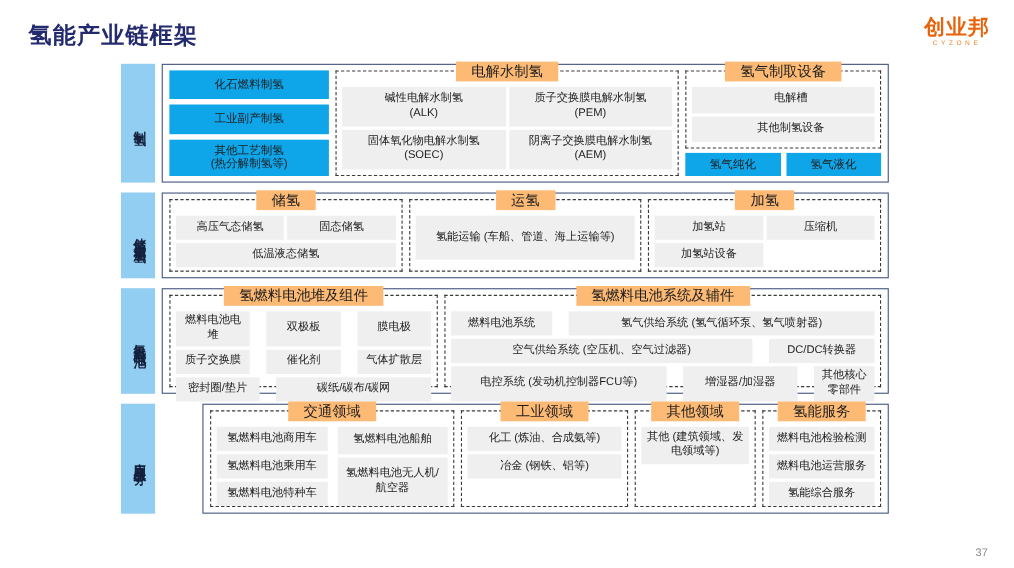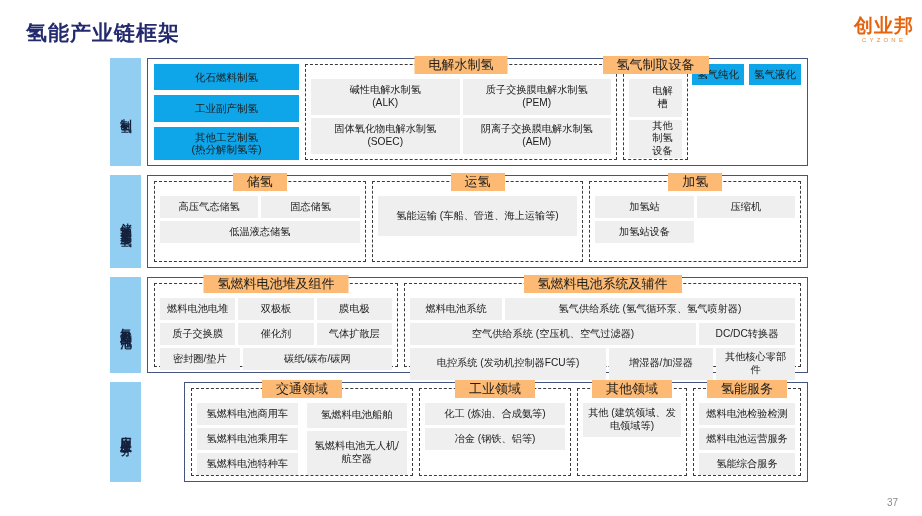--- a/index.html
+++ b/index.html
@@ -8,21 +8,21 @@
     font-family:"Liberation Sans","DejaVu Sans",sans-serif;
     position:relative;overflow:hidden;
   }
   
   .page-title{
     position:absolute;left:26px;top:22px;
     font-size:21px;font-weight:bold;color:#232a6d;
     letter-spacing:1px;line-height:1;
   }
   .logo{
-    position:absolute;right:8px;top:16px;
+    position:absolute;right:22px;top:16px;
     text-align:center;line-height:1;
   }
   .logo-cn{font-size:19px;font-weight:bold;color:#e8640c;letter-spacing:1px;}
   .logo-en{font-size:6px;color:#ef8733;letter-spacing:3.2px;margin-top:2px;}
   .page-number{
     position:absolute;right:24px;bottom:8px;
     font-size:10px;color:#8a8a8a;
   }
 
   
@@ -79,43 +79,43 @@
     text-align:center;padding:4px 5px;box-sizing:border-box;
   }
 
   
   #row1 .row-body{height:108px;}
   #r1-left{flex:0 0 145px;display:flex;flex-direction:column;gap:5px;}
   #r1-left .chip{flex:1;line-height:1.2;}
   #r1-mid{flex:1;}
   #r1-mid .cells{flex:1;align-content:stretch;}
   #r1-mid .cell{flex:1 1 calc(50% - 2px);}
-  #r1-right{flex:0 0 178px;display:flex;flex-direction:row;gap:4px;}
+  #r1-right{flex:0 0 178px;display:flex;flex-direction:column;gap:4px;}
   #r1-right .group{flex:1;}
   #r1-right .grp-cells{display:flex;flex-direction:column;gap:3px;flex:1;margin-top:3px;}
   #r1-right .grp-cells .cell{flex:1;padding-left:19px;}
   #r1-right .bottom-chips{display:flex;gap:5px;height:21px;}
   #r1-right .bottom-chips .chip{flex:1;}
 
   
-  #row2 .row-body{height:93px;}
+  #row2 .row-body{height:78px;}
   #row2 .group{flex:1;}
   #g-chu{flex:0 0 226px;}
   #g-yun{flex:0 0 198px;}
   #g-jia{flex:1;}
   #g-chu .cells .cell{flex:1 1 calc(50% - 2px);}
   #g-yun .cells .cell{flex:1 1 100%;min-height:40px;}
   #g-jia .cells .cell{flex:1 1 calc(50% - 2px);}
 
   
   #row3 .row-body{height:96px;}
   #g-dui{flex:0 0 244px;}
   #g-xit{flex:1;}
   #row3 .grid{display:flex;flex-direction:column;gap:3px;margin-top:3px;flex:1;}
-  #row3 .grid .line{display:flex;gap:3px;flex:1;}
+  #row3 .grid .line{display:flex;gap:15px;flex:1;}
   #row3 .grid .line .cell{flex:1;}
 
   
   #row4 .row-body{height:100px;margin-left:37px;}
   #g-jt{flex:0 0 222px;}
   #g-gy{flex:0 0 152px;}
   #g-qt{flex:0 0 110px;}
   #g-fw{flex:1;}
   #row4 .colwrap{display:flex;gap:9px;margin-top:3px;flex:1;}
   #row4 .col{display:flex;flex-direction:column;gap:3px;flex:1;}

